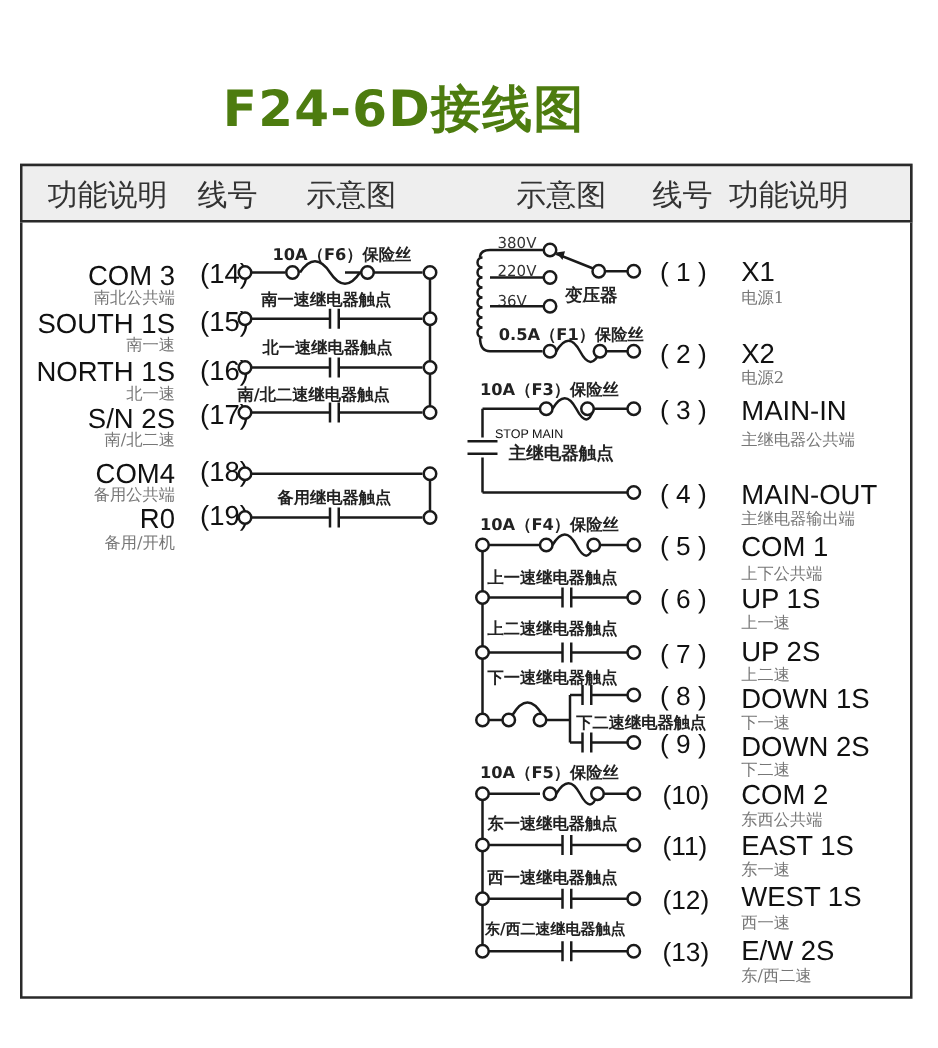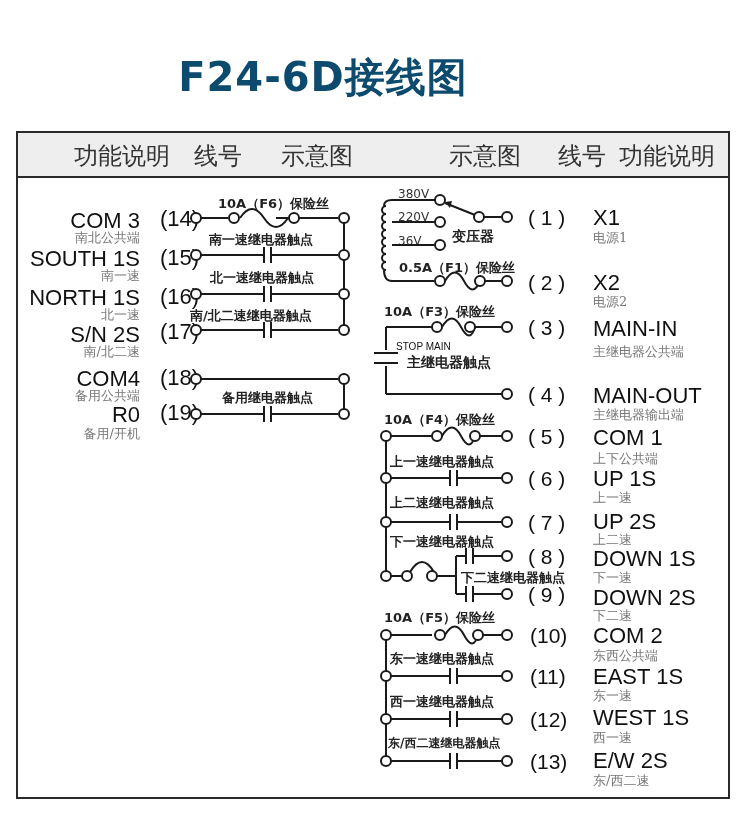--- a/index.html
+++ b/index.html
@@ -1,20 +1,20 @@
 <!DOCTYPE html>
 <html><head>
 <meta charset="utf-8">
 <style>
   html,body{margin:0;padding:0;background:#fff;}
   body{width:750px;height:838px;position:relative;overflow:hidden;font-family:"DejaVu Sans","Liberation Sans",sans-serif;color:#111;}
-  .title{position:absolute;left:0;top:50px;width:646px;text-align:center;font-size:40px;font-weight:bold;letter-spacing:1px;color:#0c4a6e;}
+  .title{position:absolute;left:0;top:60px;width:646px;text-align:center;font-size:40px;font-weight:bold;letter-spacing:1px;color:#4d7c0f;}
   .frame{position:absolute;left:16px;top:131px;width:714px;height:668px;border:2px solid #2a2a2a;box-sizing:border-box;}
   .header{position:absolute;left:16px;top:131px;width:714px;height:47px;background:#eeeeee;border:2px solid #2a2a2a;box-sizing:border-box;}
-  .hcell{position:absolute;top:140px;font-size:24px;color:#333;white-space:nowrap;margin-left:36px;}
+  .hcell{position:absolute;top:140px;font-size:24px;color:#333;white-space:nowrap;}
   svg{position:absolute;left:0;top:0;}
   .lbl-main{font-family:"Liberation Sans",sans-serif;fill:#111;}
   .lbl-sub{font-family:"DejaVu Serif","Liberation Serif",serif;fill:#777;}
   .lbl-num{font-family:"Liberation Sans",sans-serif;fill:#111;}
   .lbl-relay{font-family:"DejaVu Sans",sans-serif;font-weight:bold;fill:#222;}
   .w{stroke:#1a1a1a;stroke-width:2;fill:none;}
   .t{stroke:#1a1a1a;stroke-width:2;fill:#fff;}
 </style>
 </head>
 <body>

